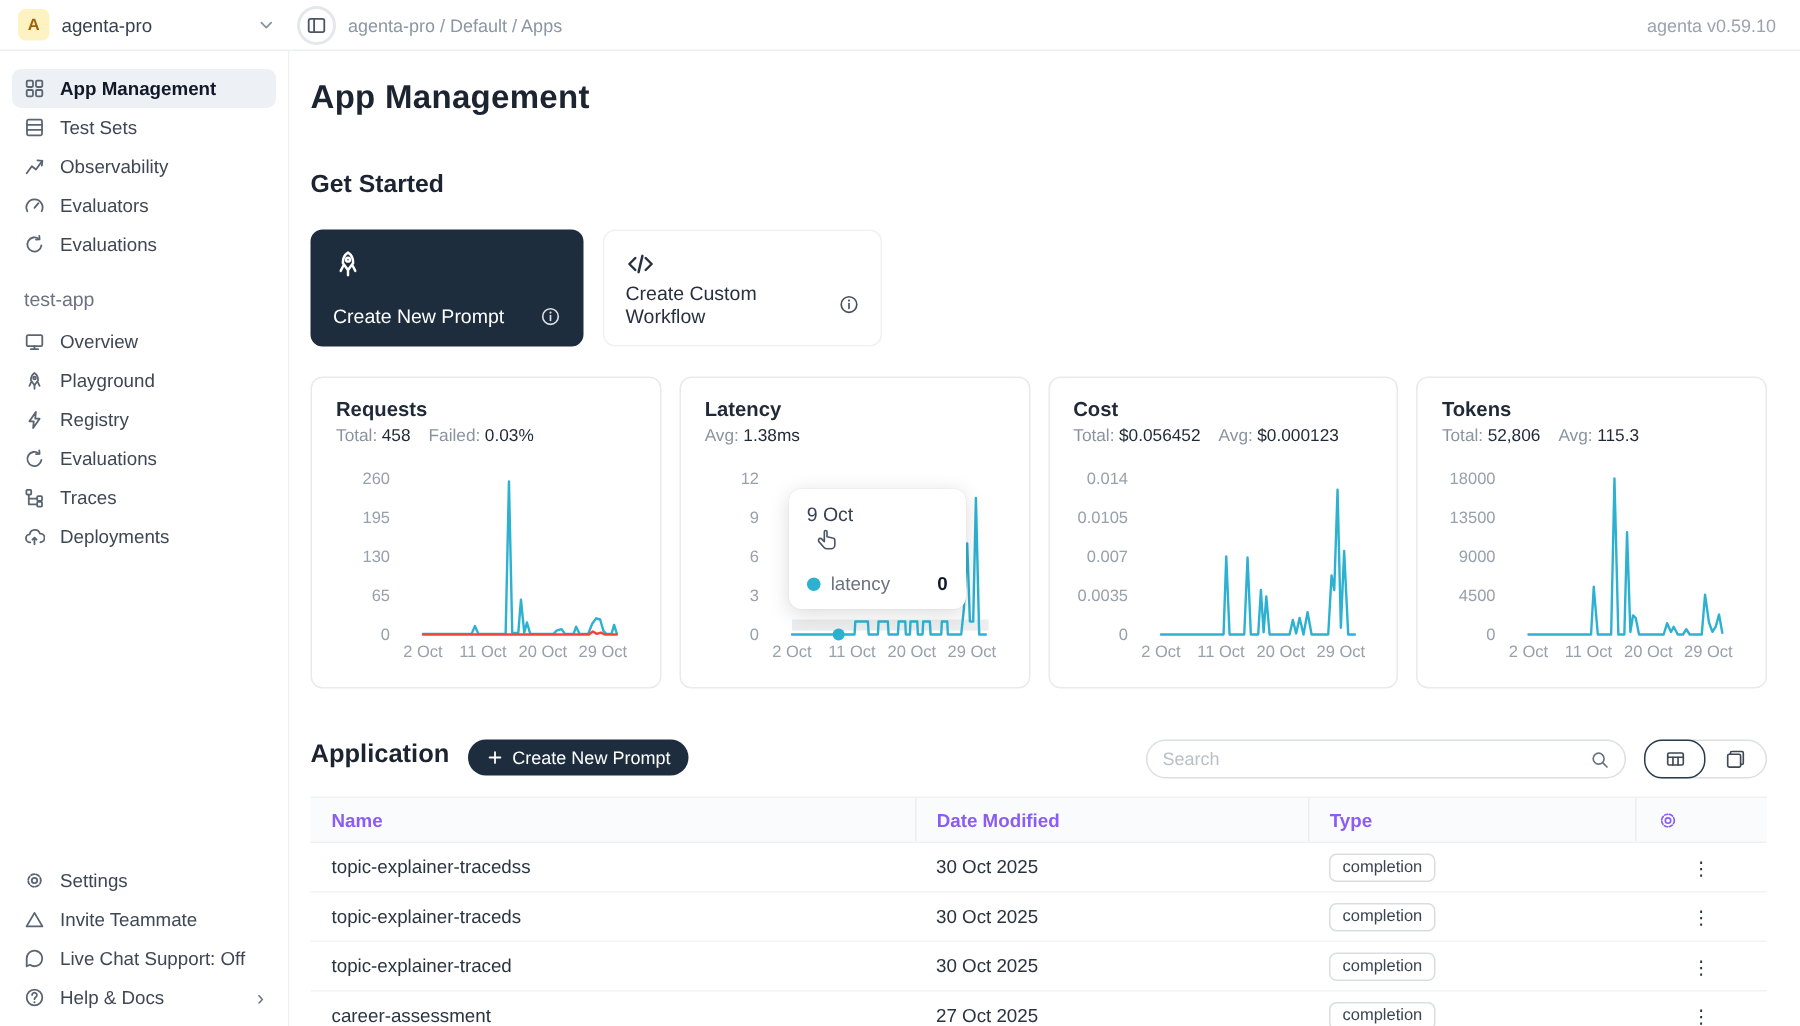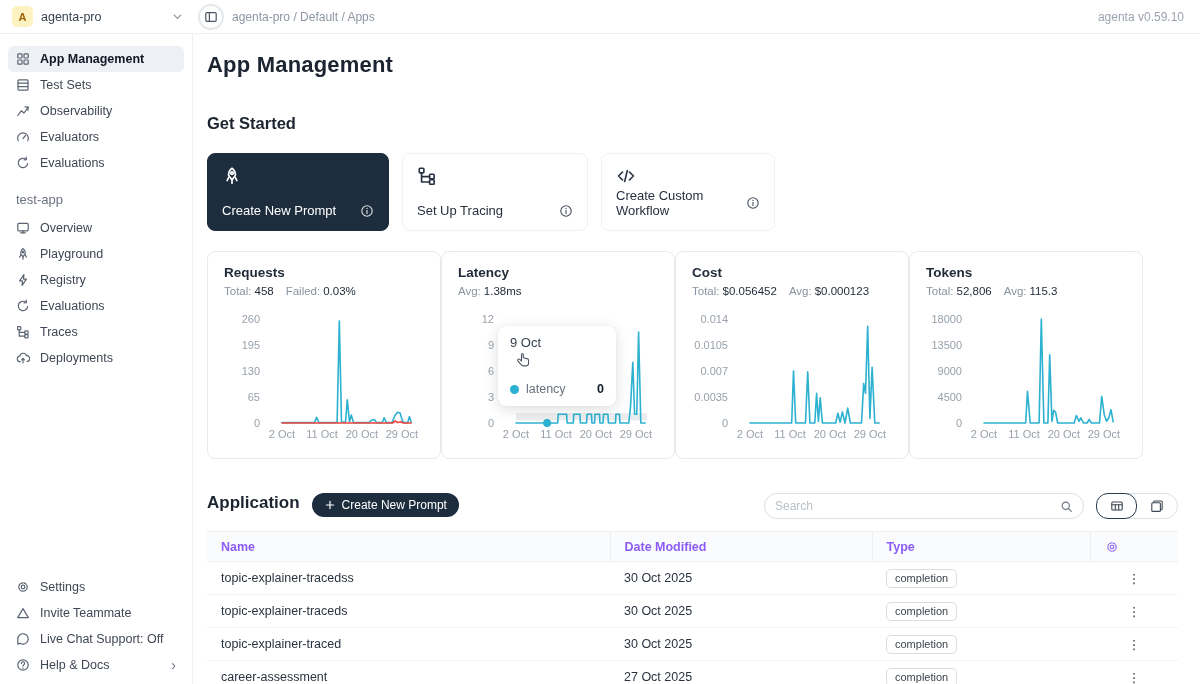--- a/index.html
+++ b/index.html
@@ -65,34 +65,34 @@
   }
   .gs-card:nth-child(1) { width: 182px; }
   .gs-card:nth-child(2) { width: 186px; }
   .gs-card:nth-child(3) { width: 174px; }
   .gs-card.dark { background: #1d2d3e; border-color: #1d2d3e; color: #fff; }
   .gs-row { display: flex; align-items: center; justify-content: space-between; }
   .gs-label { font-size: 13px; font-weight: 500; }
   .gs-info { opacity: 0.85; display: flex; }
 
   
-  .charts { display: flex; margin-top: 20px; align-items: center; }
+  .charts { display: flex; gap: 12px; margin-top: 20px; align-items: center; }
   .chart-card {
     width: 234px; height: 208px; border: 1px solid #e8eaee; border-radius: 8px;
     background: #fff; padding: 13px 16px; position: relative;
   }
   .chart-title { font-size: 13.5px; font-weight: 700; color: #1f2937; }
   .chart-stats { display: flex; gap: 12px; margin-top: 5px; font-size: 11.5px; color: #8a94a0; }
   .chart-stats b { color: #1f2937; font-weight: 400; margin-left: 3px; }
   .chart-svg { position: absolute; left: 0; top: 50px; width: 218px; height: 152px; }
   .chart-svg text.tk { font-size: 11px; fill: #98a1ab; font-family: "Liberation Sans", sans-serif; }
 
   
   .chart-tooltip {
-    position: absolute; left: 56px; top: 74px; width: 118px; height: 80px;
+    position: absolute; left: 72px; top: 74px; width: 118px; height: 80px;
     background: #fff; border-radius: 8px; padding: 9px 12px; z-index: 5;
     box-shadow: 0 3px 14px rgba(0,0,0,0.14), 0 0 1px rgba(0,0,0,0.10);
   }
   .tt-title { font-size: 13px; color: #374151; }
   .tt-row { position: absolute; left: 12px; right: 12px; bottom: 10px; display: flex; align-items: center; gap: 7px; }
   .tt-dot { width: 9px; height: 9px; border-radius: 50%; }
   .tt-name { font-size: 12.5px; color: #6b7280; }
   .tt-val { margin-left: auto; font-size: 12.5px; color: #111827; font-weight: 600; }
   .tt-cursor { position: absolute; left: 15px; top: 25px; }
 
@@ -328,42 +328,20 @@
           <span>
             <svg width="20" height="20" viewBox="0 0 14 14" fill="none" stroke="currentColor" stroke-width="1.15" stroke-linecap="round" stroke-linejoin="round">
               <path d="M7 1.6c1.7 1.1 2.4 3 2.4 4.9L7 9.8 4.6 6.5c0-1.9.7-3.8 2.4-4.9z"></path>
               <circle cx="7" cy="5" r="0.9"></circle>
               <path d="M4.8 7.8 3.6 10.2M9.2 7.8l1.2 2.4M7 10v2.2"></path>
             </svg>
           </span>
         </div>
         <div class="gs-row">
           <span class="gs-label">Create New Prompt</span>
-          <span class="gs-info">
-            <svg width="14" height="14" viewBox="0 0 14 14" fill="none" stroke="currentColor" stroke-width="1.1" stroke-linecap="round" stroke-linejoin="round">
-              <circle cx="7" cy="7" r="5.2"></circle>
-              <line x1="7" y1="6.4" x2="7" y2="9.6"></line>
-              <circle cx="7" cy="4.4" r="0.7" fill="currentColor" stroke="none"></circle>
-            </svg>
-          </span>
-        </div>
-      </div>
-      <div class="gs-card">
-        <div class="gs-row">
-          <span>
-            <svg width="20" height="20" viewBox="0 0 14 14" fill="none" stroke="currentColor" stroke-width="1.15" stroke-linecap="round" stroke-linejoin="round">
-              <rect x="1.6" y="1.6" width="3.2" height="3.2" rx="0.6"></rect>
-              <path d="M3.2 4.8v6.4h5.6M3.2 7.4h5.6"></path>
-              <rect x="8.8" y="5.8" width="3.2" height="3.2" rx="0.6"></rect>
-              <rect x="8.8" y="9.6" width="3.2" height="3.2" rx="0.6"></rect>
-            </svg>
-          </span>
-        </div>
-        <div class="gs-row">
-          <span class="gs-label">Set Up Tracing</span>
           <span class="gs-info">
             <svg width="14" height="14" viewBox="0 0 14 14" fill="none" stroke="currentColor" stroke-width="1.1" stroke-linecap="round" stroke-linejoin="round">
               <circle cx="7" cy="7" r="5.2"></circle>
               <line x1="7" y1="6.4" x2="7" y2="9.6"></line>
               <circle cx="7" cy="4.4" r="0.7" fill="currentColor" stroke="none"></circle>
             </svg>
           </span>
         </div>
       </div>
       <div class="gs-card">

